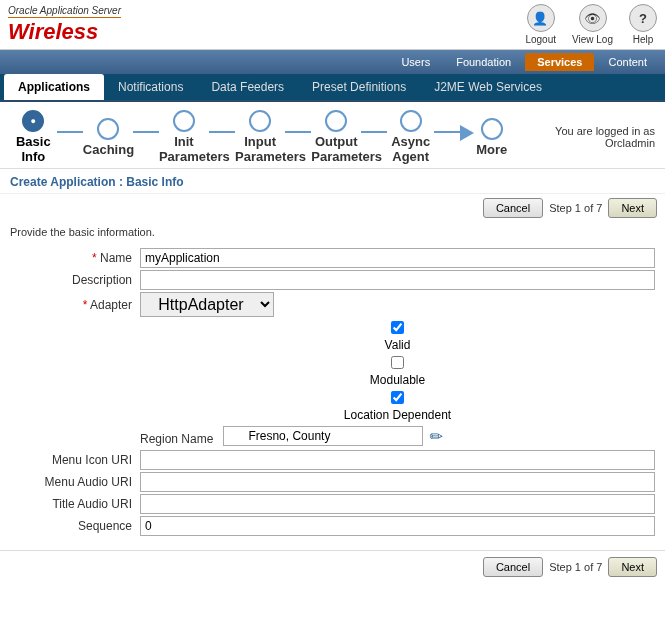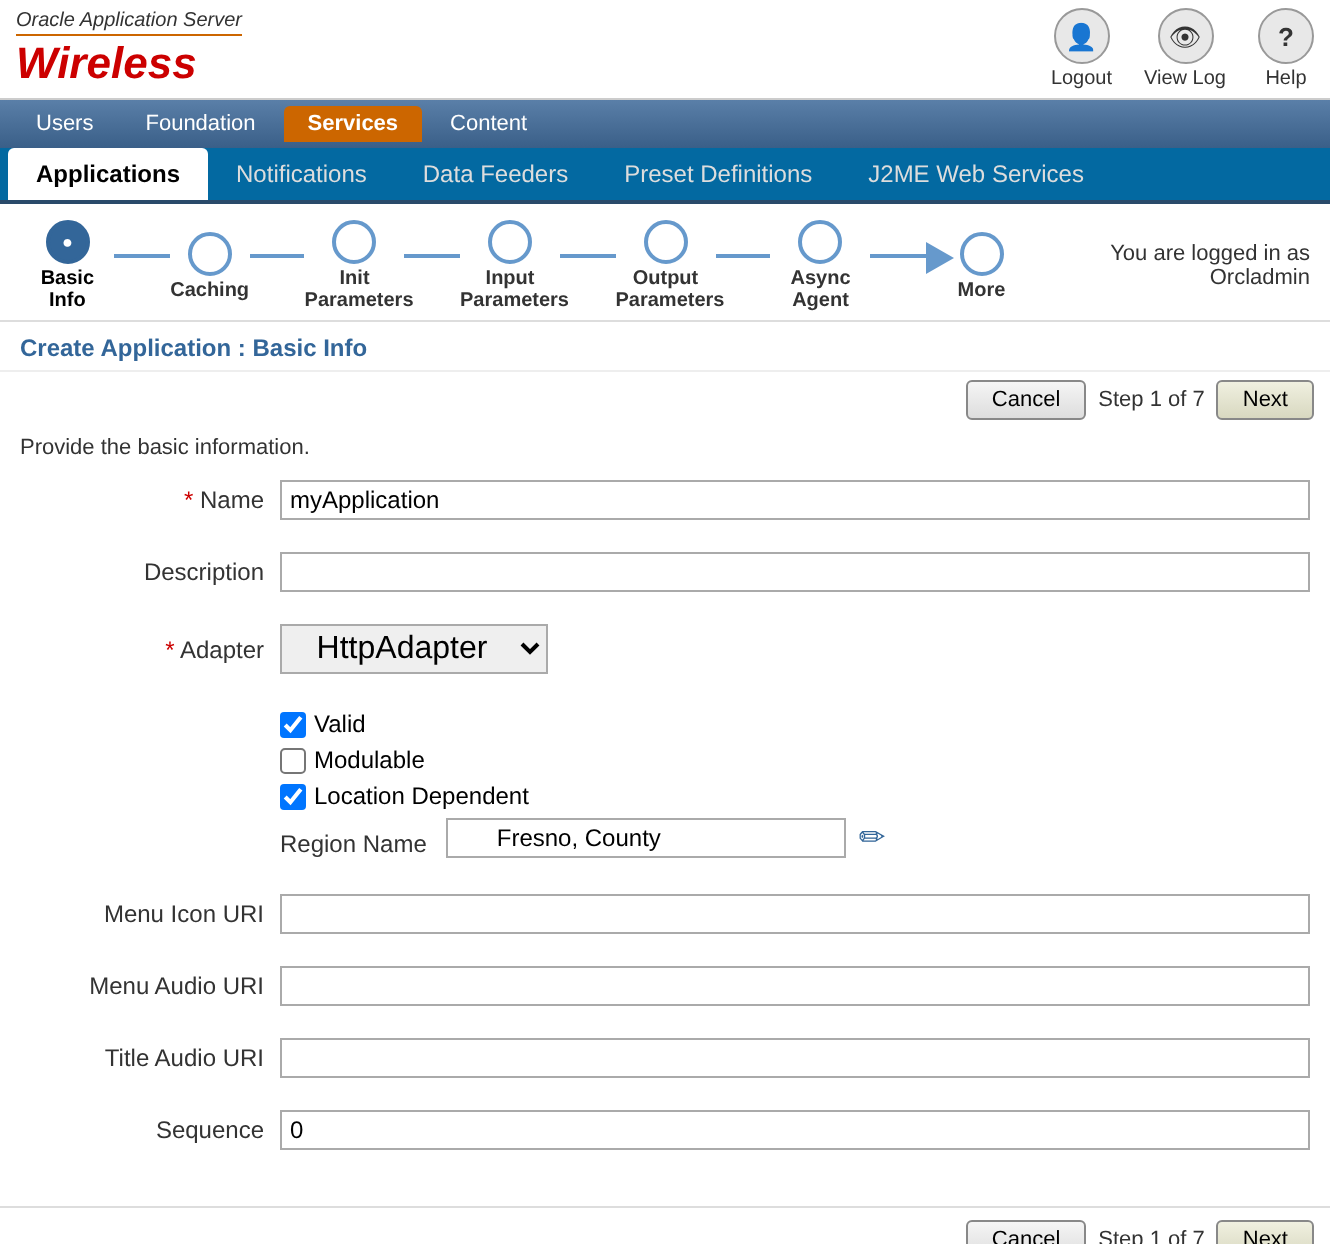--- a/index.html
+++ b/index.html
@@ -8,62 +8,62 @@
     
     .header { background: #fff; border-bottom: 1px solid #ccc; padding: 4px 8px; display: flex; align-items: center; justify-content: space-between; }
     .logo-area { display: flex; flex-direction: column; justify-content: space-between; }
     .logo-top { font-size: 10px; color: #333; font-style: italic; }
     .logo-wireless { color: #cc0000; }
     .header-icons { display: flex; gap: 16px; align-items: center; }
     .header-icon-item { display: flex; flex-direction: column; align-items: center; font-size: 10px; color: #333; cursor: pointer; }
     .header-icon-circle { width: 28px; height: 28px; border-radius: 50%; background: #e8e8e8; border: 1px solid #999; display: flex; align-items: center; justify-content: center; font-size: 13px; margin-bottom: 2px; }
 
     
-    .top-nav { background: linear-gradient(to bottom, #5a7fa8, #3a5f88); display: flex; justify-content: flex-start; padding: 3px 6px; gap: 2px; }
+    .top-nav { background: linear-gradient(to bottom, #5a7fa8, #3a5f88); display: flex; justify-content: flex-end; padding: 3px 6px; gap: 2px; }
     .top-nav-tab { padding: 3px 12px; font-size: 11px; color: #fff; cursor: pointer; border-radius: 3px 3px 0 0; background: transparent; }
     .top-nav-tab.active { background: #cc6600; color: #fff; font-weight: bold; }
 
     
-    .sec-nav { background: #0369a1; display: flex; padding: 0 4px; border-bottom: 2px solid #2a4a6a; }
+    .sec-nav { background: #0c4a6e; display: flex; padding: 0 4px; border-bottom: 2px solid #2a4a6a; }
     .sec-nav-tab { padding: 6px 14px; font-size: 12px; color: #ddd; cursor: pointer; border-radius: 3px 3px 0 0; white-space: nowrap; }
     .sec-nav-tab.active { background: #fff; color: #000; font-weight: bold; }
 
     
     .stepper-area { background: #fff; border-bottom: 1px solid #ddd; padding: 8px 10px 4px 10px; display: flex; align-items: center; justify-content: space-between; }
     .stepper { display: flex; align-items: center; gap: 0; }
     .step-item { display: flex; flex-direction: column; align-items: center; position: relative; }
     .step-circle { width: 22px; height: 22px; border-radius: 50%; border: 2px solid #6699cc; background: #fff; display: flex; align-items: center; justify-content: center; font-size: 9px; color: #6699cc; }
     .step-circle.active { background: #336699; border-color: #336699; color: #fff; }
     .step-line { width: 28px; height: 2px; background: #6699cc; margin-top: -11px; }
-    .step-label { font-size: 10px; color: #333; margin-top: 2px; text-align: center; max-width: 50px; font-weight: bold; }
+    .step-label { font-size: 13px; color: #333; margin-top: 2px; text-align: center; max-width: 50px; font-weight: bold; }
     .step-label.active { color: #000; }
     .stepper-user { font-size: 11px; color: #333; text-align: right; }
 
     
     .page-title { padding: 6px 10px 4px 10px; font-size: 12px; font-weight: bold; color: #336699; border-bottom: 1px solid #eee; }
 
     
     .action-bar { display: flex; justify-content: flex-end; align-items: center; padding: 4px 8px; gap: 6px; }
     .action-bar-info { font-size: 11px; color: #333; }
     .btn { padding: 3px 12px; font-size: 11px; cursor: pointer; border: 1px solid #888; border-radius: 3px; background: linear-gradient(to bottom, #f5f5f5, #ddd); }
     .btn-next { background: linear-gradient(to bottom, #f0f0e0, #d8d8c0); }
 
     
     .form-desc { padding: 4px 10px 6px 10px; font-size: 11px; color: #333; }
 
     
     .form-area { padding: 4px 10px; }
-    .form-row { display: flex; align-items: center; margin-bottom: 16px; }
+    .form-row { display: flex; align-items: center; margin-bottom: 2px; }
     .form-label { width: 130px; text-align: right; padding-right: 8px; font-size: 12px; color: #333; flex-shrink: 0; }
     .form-label.required::before { content: "* "; color: #cc0000; }
     .form-control { flex: 1; }
     .form-input { width: 100%; padding: 2px 4px; border: 1px solid #aaa; font-size: 12px; }
     .form-select { padding: 2px 4px; border: 1px solid #aaa; font-size: 16px; text-align: center; }
     .checkbox-area { display: flex; flex-direction: column; gap: 4px; padding: 2px 0; }
-    .checkbox-row { display: flex; align-items: center; gap: 4px; font-size: 12px; }
+    .checkbox-row { display: flex; align-items: center; gap: 4px; font-size: 12px; flex-direction: column; }
     .region-row { display: flex; align-items: flex-end; gap: 6px; }
     .region-label { font-size: 12px; color: #333; margin-right: 4px; }
     .pencil-icon { color: #336699; font-size: 16px; cursor: pointer; }
 
     
     .bottom-action-bar { display: flex; justify-content: flex-end; align-items: center; padding: 6px 8px; gap: 6px; border-top: 1px solid #ddd; margin-top: 8px; }
 
     
     .logo-line { border: none; border-top: 1px solid #cc6600; margin: 1px 0; }
   </style>

